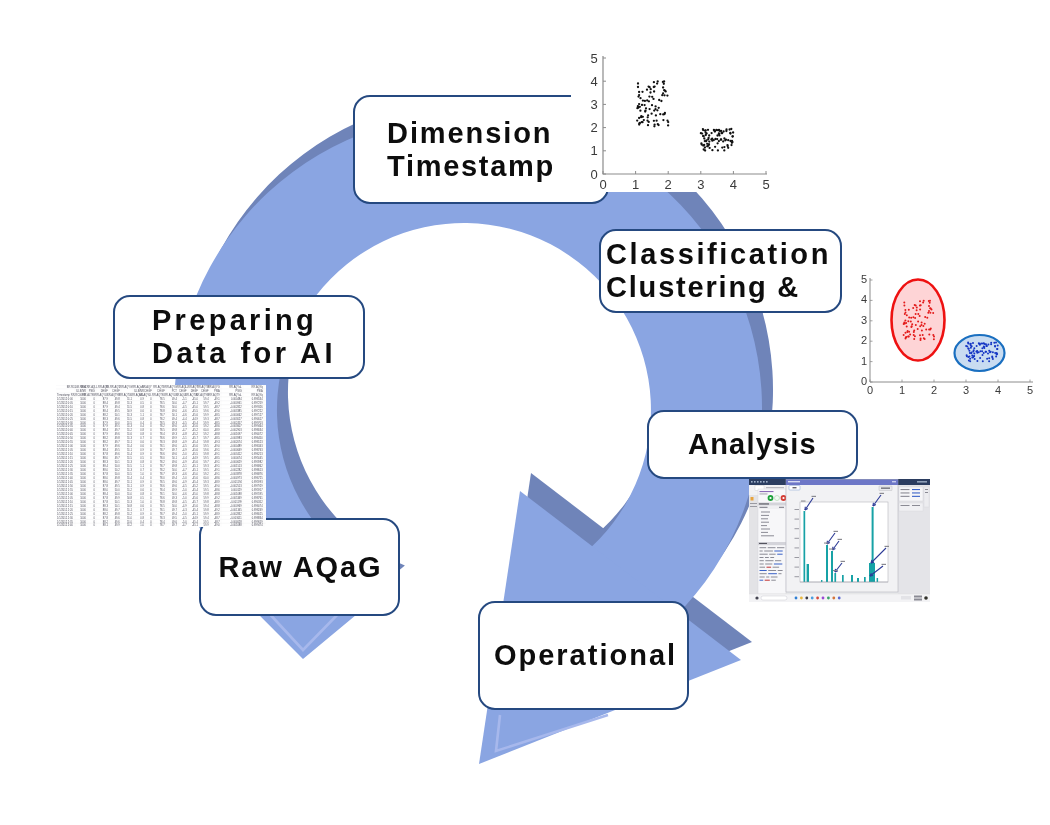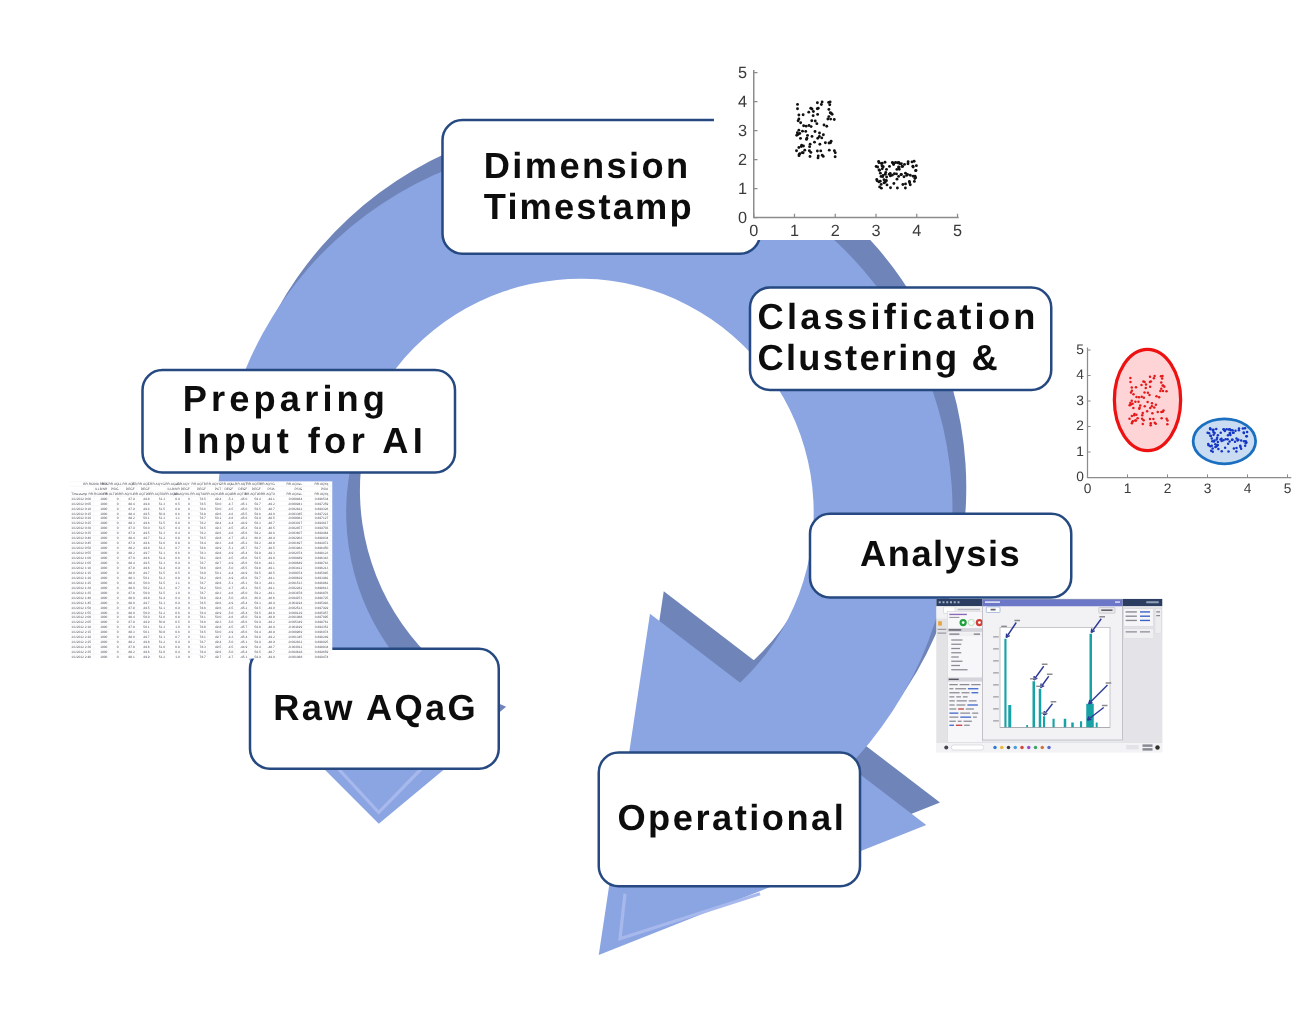--- a/index.html
+++ b/index.html
@@ -28,21 +28,21 @@
     </div>
     <div class="lbox" style="left:599px;top:229px;width:243px;height:84px">
       <div class="lbl" style="transform:translateX(-2px)">
         <div style="letter-spacing:2.6px">Classification</div>
         <div style="letter-spacing:1.8px">Clustering &amp;</div>
       </div>
     </div>
     <div class="lbox" style="left:113px;top:295px;width:252px;height:84px">
       <div class="lbl" style="transform:translateX(5px)">
         <div style="letter-spacing:3.3px">Preparing</div>
-        <div style="letter-spacing:3.5px">Input for AI</div>
+        <div style="letter-spacing:3.5px">Data for AI</div>
       </div>
     </div>
     <div class="lbox" style="left:647px;top:410px;width:211px;height:69px">
       <div class="lbl" style="transform:translateX(0px)">
         <div style="letter-spacing:1.2px">Analysis</div>
       </div>
     </div>
     <div class="lbox" style="left:199px;top:518px;width:201px;height:98px">
       <div class="lbl" style="transform:translateX(1px)">
         <div style="letter-spacing:1.9px">Raw AQaG</div>

